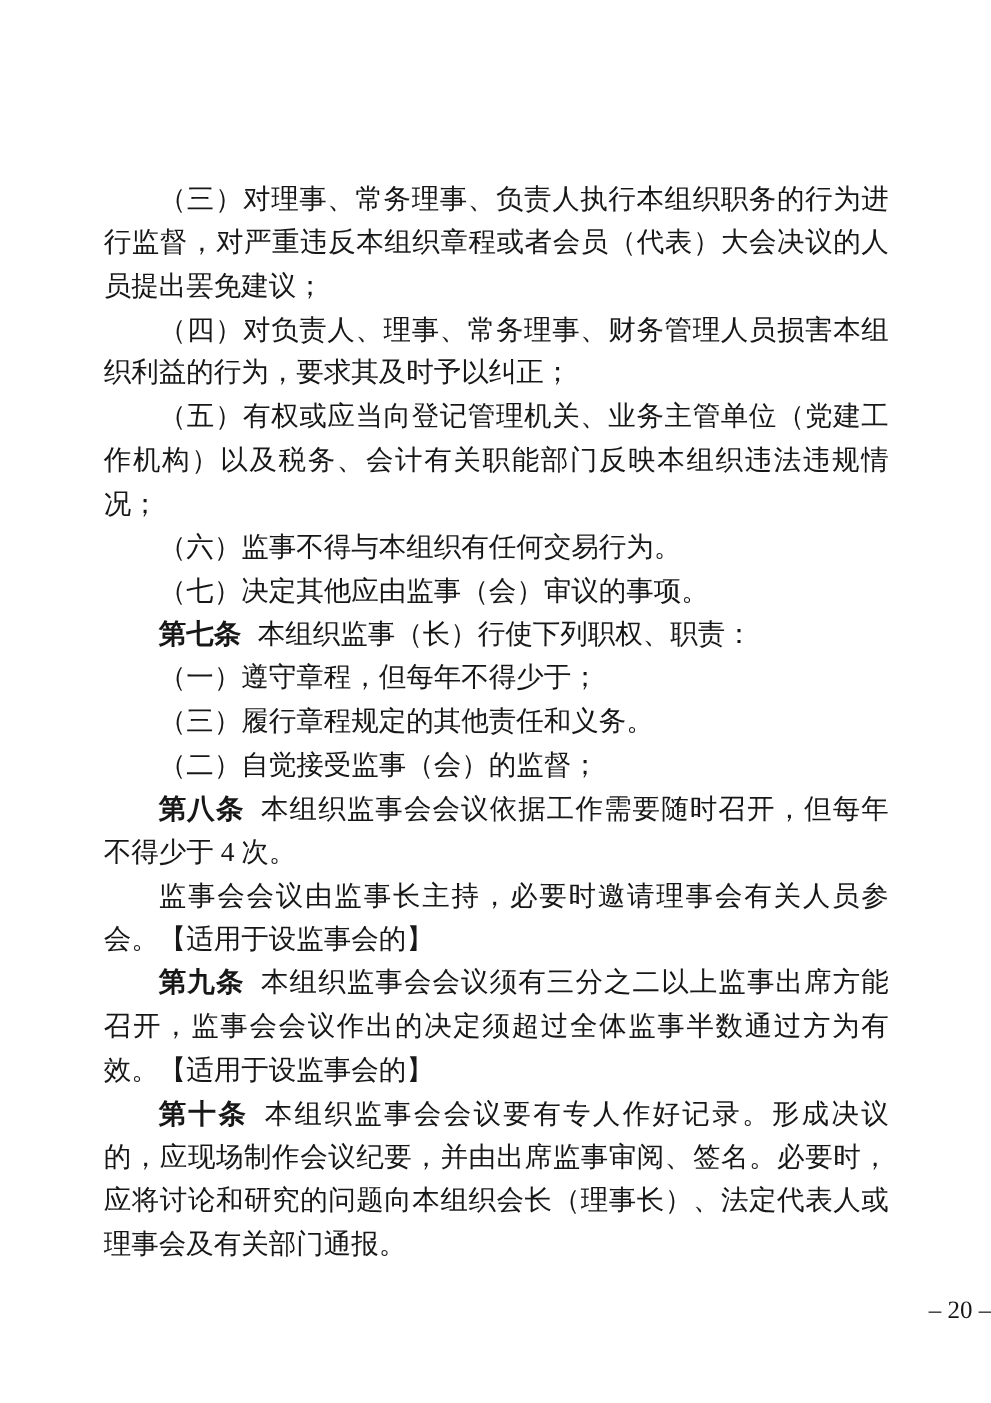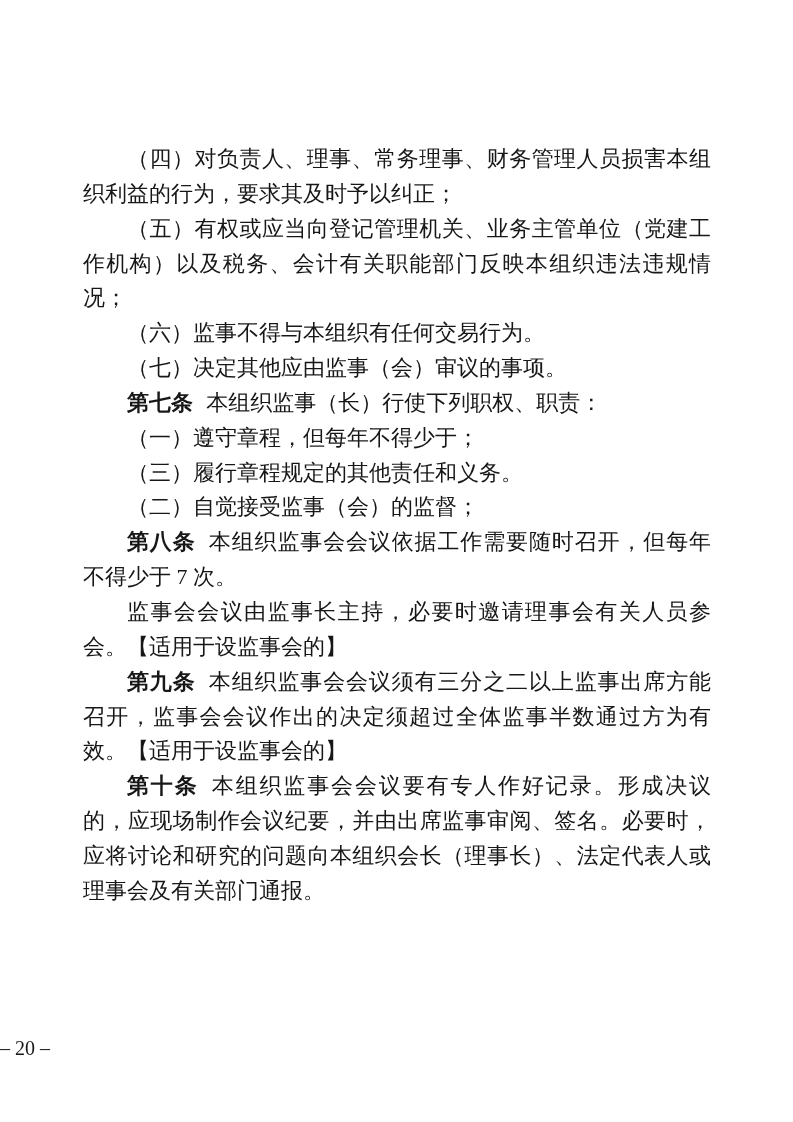--- a/index.html
+++ b/index.html
@@ -34,38 +34,39 @@
   .article-num {
     font-weight: bold;
     font-family: Liberation Serif, serif;
     margin-right: 0.6em;
   }
   .footer {
     position: absolute;
     top: 1034px;
     left: 0;
     width: 100%;
-    text-align: left;
+    text-align: right;
     font-size: 20px;
     line-height: 28px;
     color: #171717;
   }
 </style>
 </head>
 <body>
 
 <div class="page">
   <div class="content" id="paragraphs">
+      <p><span>（三）对理事、常务理事、负责人执行本组织职务的行为进行监督，对严重违反本组织章程或者会员（代表）大会决议的人员提出罢免建议；</span></p>
       <p><span>（四）对负责人、理事、常务理事、财务管理人员损害本组织利益的行为，要求其及时予以纠正；</span></p>
       <p><span>（五）有权或应当向登记管理机关、业务主管单位（党建工作机构）以及税务、会计有关职能部门反映本组织违法违规情况；</span></p>
       <p><span>（六）监事不得与本组织有任何交易行为。</span></p>
       <p><span>（七）决定其他应由监事（会）审议的事项。</span></p>
       <p><span class="article-num">第七条</span><span>本组织监事（长）行使下列职权、职责：</span></p>
       <p><span>（一）遵守章程，但每年不得少于；</span></p>
       <p><span>（三）履行章程规定的其他责任和义务。</span></p>
       <p><span>（二）自觉接受监事（会）的监督；</span></p>
-      <p><span class="article-num">第八条</span><span>本组织监事会会议依据工作需要随时召开，但每年不得少于 7 次。</span></p>
+      <p><span class="article-num">第八条</span><span>本组织监事会会议依据工作需要随时召开，但每年不得少于 4 次。</span></p>
       <p><span>监事会会议由监事长主持，必要时邀请理事会有关人员参会。【适用于设监事会的】</span></p>
       <p><span class="article-num">第九条</span><span>本组织监事会会议须有三分之二以上监事出席方能召开，监事会会议作出的决定须超过全体监事半数通过方为有效。【适用于设监事会的】</span></p>
       <p><span class="article-num">第十条</span><span>本组织监事会会议要有专人作好记录。形成决议的，应现场制作会议纪要，并由出席监事审阅、签名。必要时，应将讨论和研究的问题向本组织会长（理事长）、法定代表人或理事会及有关部门通报。</span></p>
     </div>
   <div class="footer">– 20 –</div>
 </div>
 
 </body></html>

